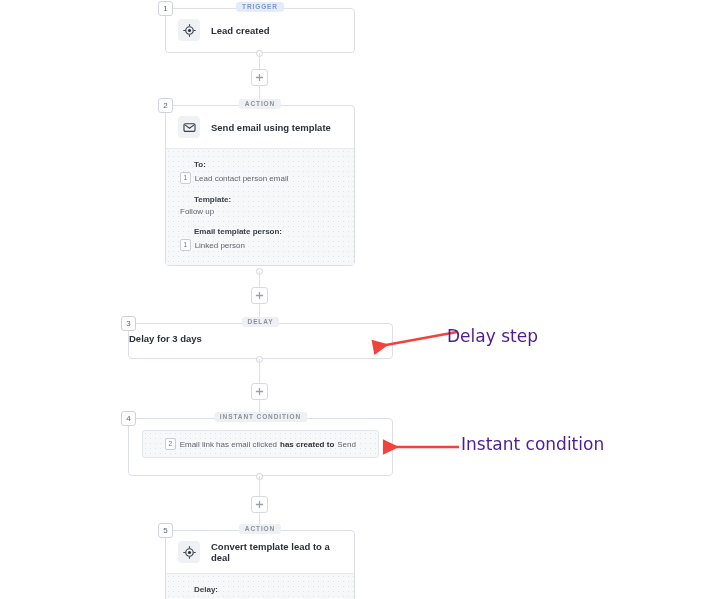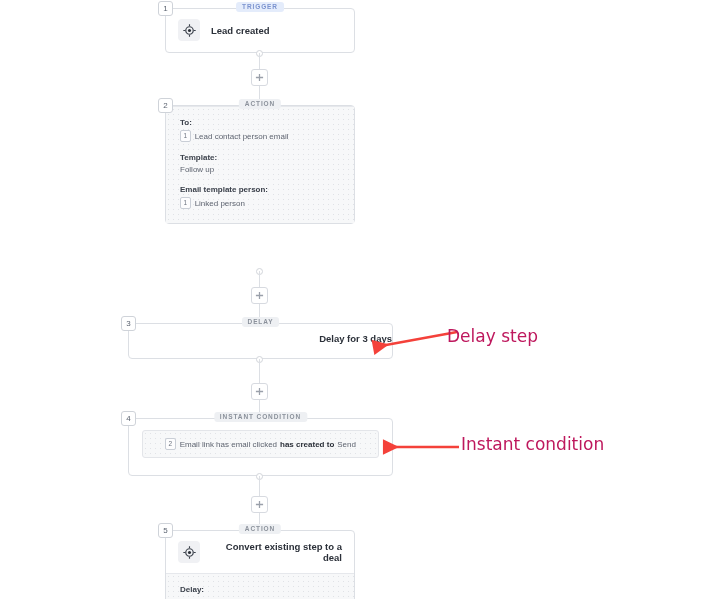--- a/index.html
+++ b/index.html
@@ -70,55 +70,54 @@
     background:#f0f1f4;
     border-radius:4px;
     display:flex; align-items:center; justify-content:center;
     margin-right:11px;
     flex:none;
   }
   .title {
     font-size:9.5px;
     font-weight:bold;
     color:#2b3039;
-    text-align:right;
   }
 
   
   .body {
     border-top:1px solid #e6e8ec;
     background-color:#f7f8f9;
     background-image:radial-gradient(#e0e2e6 0.6px, transparent 0.6px);
     background-size:5px 5px;
     padding:11px 14px 14px 14px;
   }
   .flabel {
     font-size:8px; font-weight:bold; color:#3b414b;
-    margin:0 0 3px 0;
+    margin:0 0 3px 14px;
   }
   .fval { font-size:8px; color:#5e6470; margin:0 0 11px 0; }
   .fval:last-child { margin-bottom:0; }
 
   .token {
     display:inline-block;
     border:1px solid #c9ced6;
     border-radius:2px;
     background:#fdfdfe;
     color:#6c737f;
     font-size:6.5px;
     line-height:8px;
     padding:1px 2.5px;
     margin-right:4px;
     vertical-align:1px;
   }
 
   
   .delay-text {
     font-size:9.5px; font-weight:bold; color:#2b3039;
-    text-align:right;
+    text-align:left;
     line-height:30px;
   }
 
   
   .cond-inner {
     margin:11px 13px 13px 13px;
     border:1px solid #e3e5e9;
     border-radius:3px;
     background-color:#f7f8f9;
     background-image:radial-gradient(#e1e3e7 0.6px, transparent 0.6px);
@@ -144,21 +143,21 @@
     border:1px solid #d7dae0;
     border-radius:3px;
     display:flex; align-items:center; justify-content:center;
     cursor:pointer;
   }
 
   
   .anno { position:absolute; }
   .anno-text {
     position:absolute;
-    color:#be185d;
+    color:#4c1d95;
     font-size:17px;
     white-space:nowrap;
     font-family:"DejaVu Sans", sans-serif;
   }
 </style>
 </head>
 <body>
 
 <div id="canvas">
 
@@ -184,20 +183,29 @@
     <svg width="9" height="9" viewBox="0 0 10 10">
         <path d="M5 1v8M1 5h8" stroke="#9aa0aa" stroke-width="1.4"></path>
       </svg>
   </div>
   <div class="vline" style="left:259px; top:86px; height:19px;"></div>
 
   <div class="step" style="left:165px; top:105px; width:190px;">
     <div class="card" style="left:0; top:0; width:190px;">
       <div class="num">2</div>
       <div class="kind">ACTION</div>
+      <div class="head">
+        <span class="ico">
+          <svg width="13" height="13" viewBox="0 0 16 16">
+            <rect x="1.2" y="3.4" width="13.6" height="9.4" rx="1.6" fill="none" stroke="#3b414b" stroke-width="1.4"></rect>
+            <path d="M2.4 4.8L8 9.0l5.6-4.2" fill="none" stroke="#3b414b" stroke-width="1.4"></path>
+          </svg>
+        </span>
+        <span class="title">Send email using template</span>
+      </div>
       <div class="body">
         <div class="flabel">To:</div>
         <div class="fval">
           <span class="token">1</span><span>Lead contact person email</span>
         </div>
         <div class="flabel">Template:</div>
         <div class="fval">Follow up</div>
         <div class="flabel">Email template person:</div>
         <div class="fval">
           <span class="token">1</span><span>Linked person</span>
@@ -255,21 +263,21 @@
       <div class="num">5</div>
       <div class="kind">ACTION</div>
       <div class="head">
         <span class="ico">
           <svg width="13" height="13" viewBox="0 0 16 16">
             <circle cx="8" cy="8" r="4.6" fill="none" stroke="#3b414b" stroke-width="1.5"></circle>
             <circle cx="8" cy="8" r="1.9" fill="#2b3039"></circle>
             <path d="M8 0.4V2.6M8 13.4V15.6M0.4 8H2.6M13.4 8H15.6" stroke="#3b414b" stroke-width="1.4"></path>
           </svg>
         </span>
-        <span class="title">Convert existing step to a deal</span>
+        <span class="title">Convert template lead to a deal</span>
       </div>
       <div class="body" style="padding-bottom:20px;">
         <div class="flabel">Delay:</div>
       </div>
     </div>
   </div>
 
   <div class="anno" style="left:365px; top:322px; width:200px; height:45px;">
     <svg width="100" height="40" viewBox="0 0 100 40" style="position:absolute; left:0; top:8px;">
       <defs>

